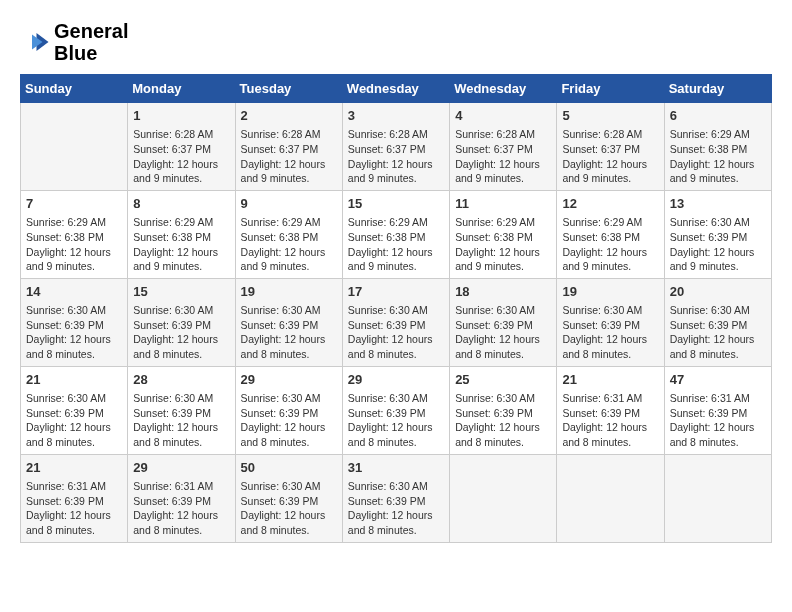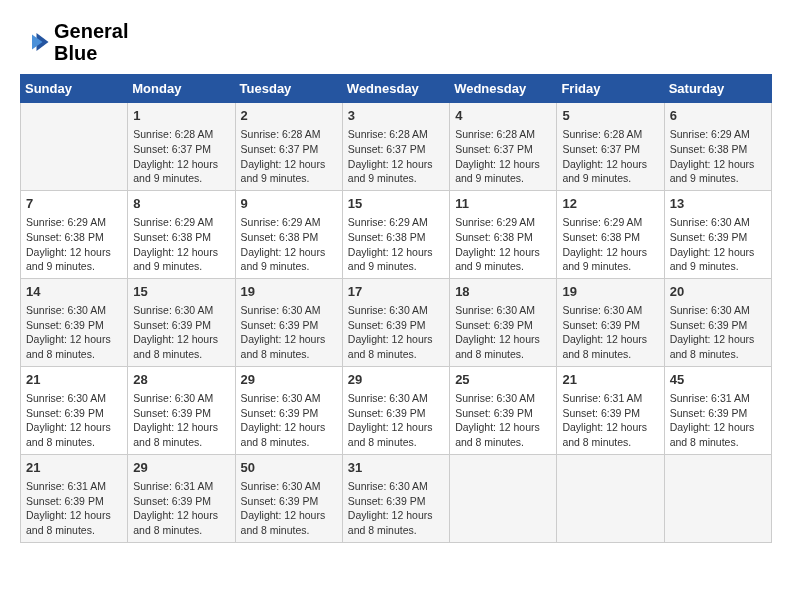--- a/index.html
+++ b/index.html
@@ -306,21 +306,21 @@
           <div class="cell-text">and 8 minutes.</div>
         </td>
         <td>
           <span class="day-num">21</span>
           <div class="cell-text">Sunrise: 6:31 AM</div>
           <div class="cell-text">Sunset: 6:39 PM</div>
           <div class="cell-text">Daylight: 12 hours</div>
           <div class="cell-text">and 8 minutes.</div>
         </td>
         <td>
-          <span class="day-num">45</span>
+          <span class="day-num">47</span>
           <div class="cell-text">Sunrise: 6:31 AM</div>
           <div class="cell-text">Sunset: 6:39 PM</div>
           <div class="cell-text">Daylight: 12 hours</div>
           <div class="cell-text">and 8 minutes.</div>
         </td>
       </tr>
       <tr>
         <td>
           <span class="day-num">21</span>
           <div class="cell-text">Sunrise: 6:31 AM</div>

